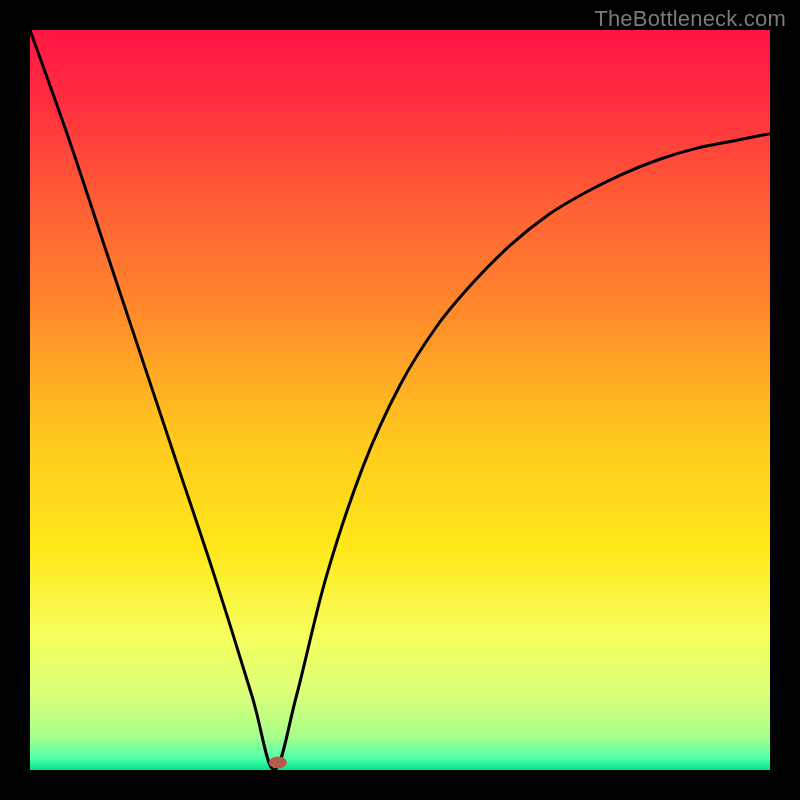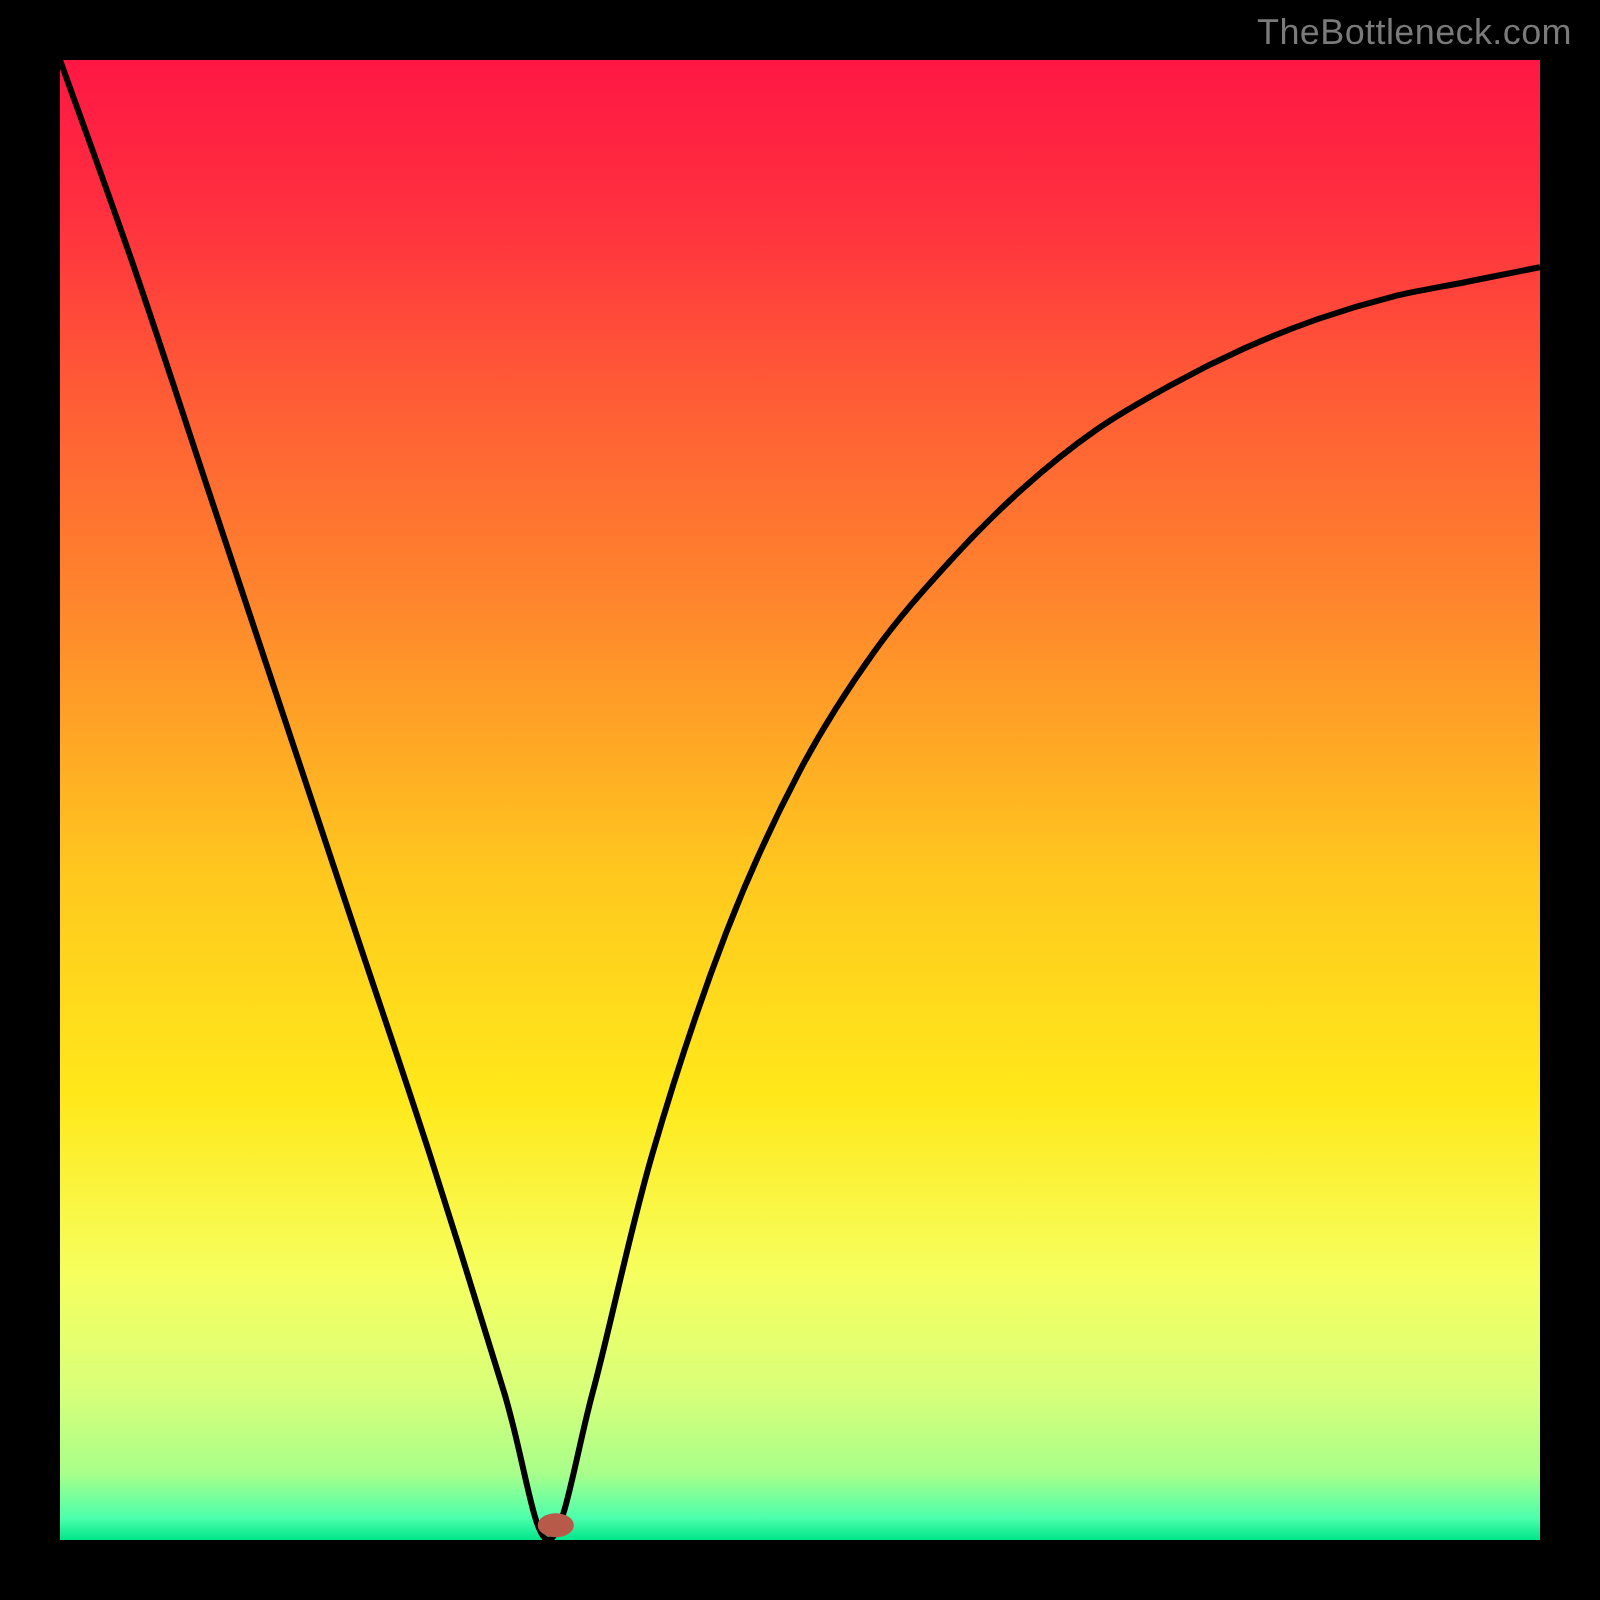--- a/index.html
+++ b/index.html
@@ -25,21 +25,21 @@
     top: 30px;
     width: 740px;
     height: 740px;
     overflow: hidden;
   }
   .watermark {
     position: absolute;
     top: 6px;
     right: 14px;
     color: #7a7a7a;
-    font-size: 18px;
+    font-size: 22px;
     font-weight: 500;
     letter-spacing: 0.2px;
   }
   svg {
     display: block;
   }
 </style>
 </head>
 <body>
 

